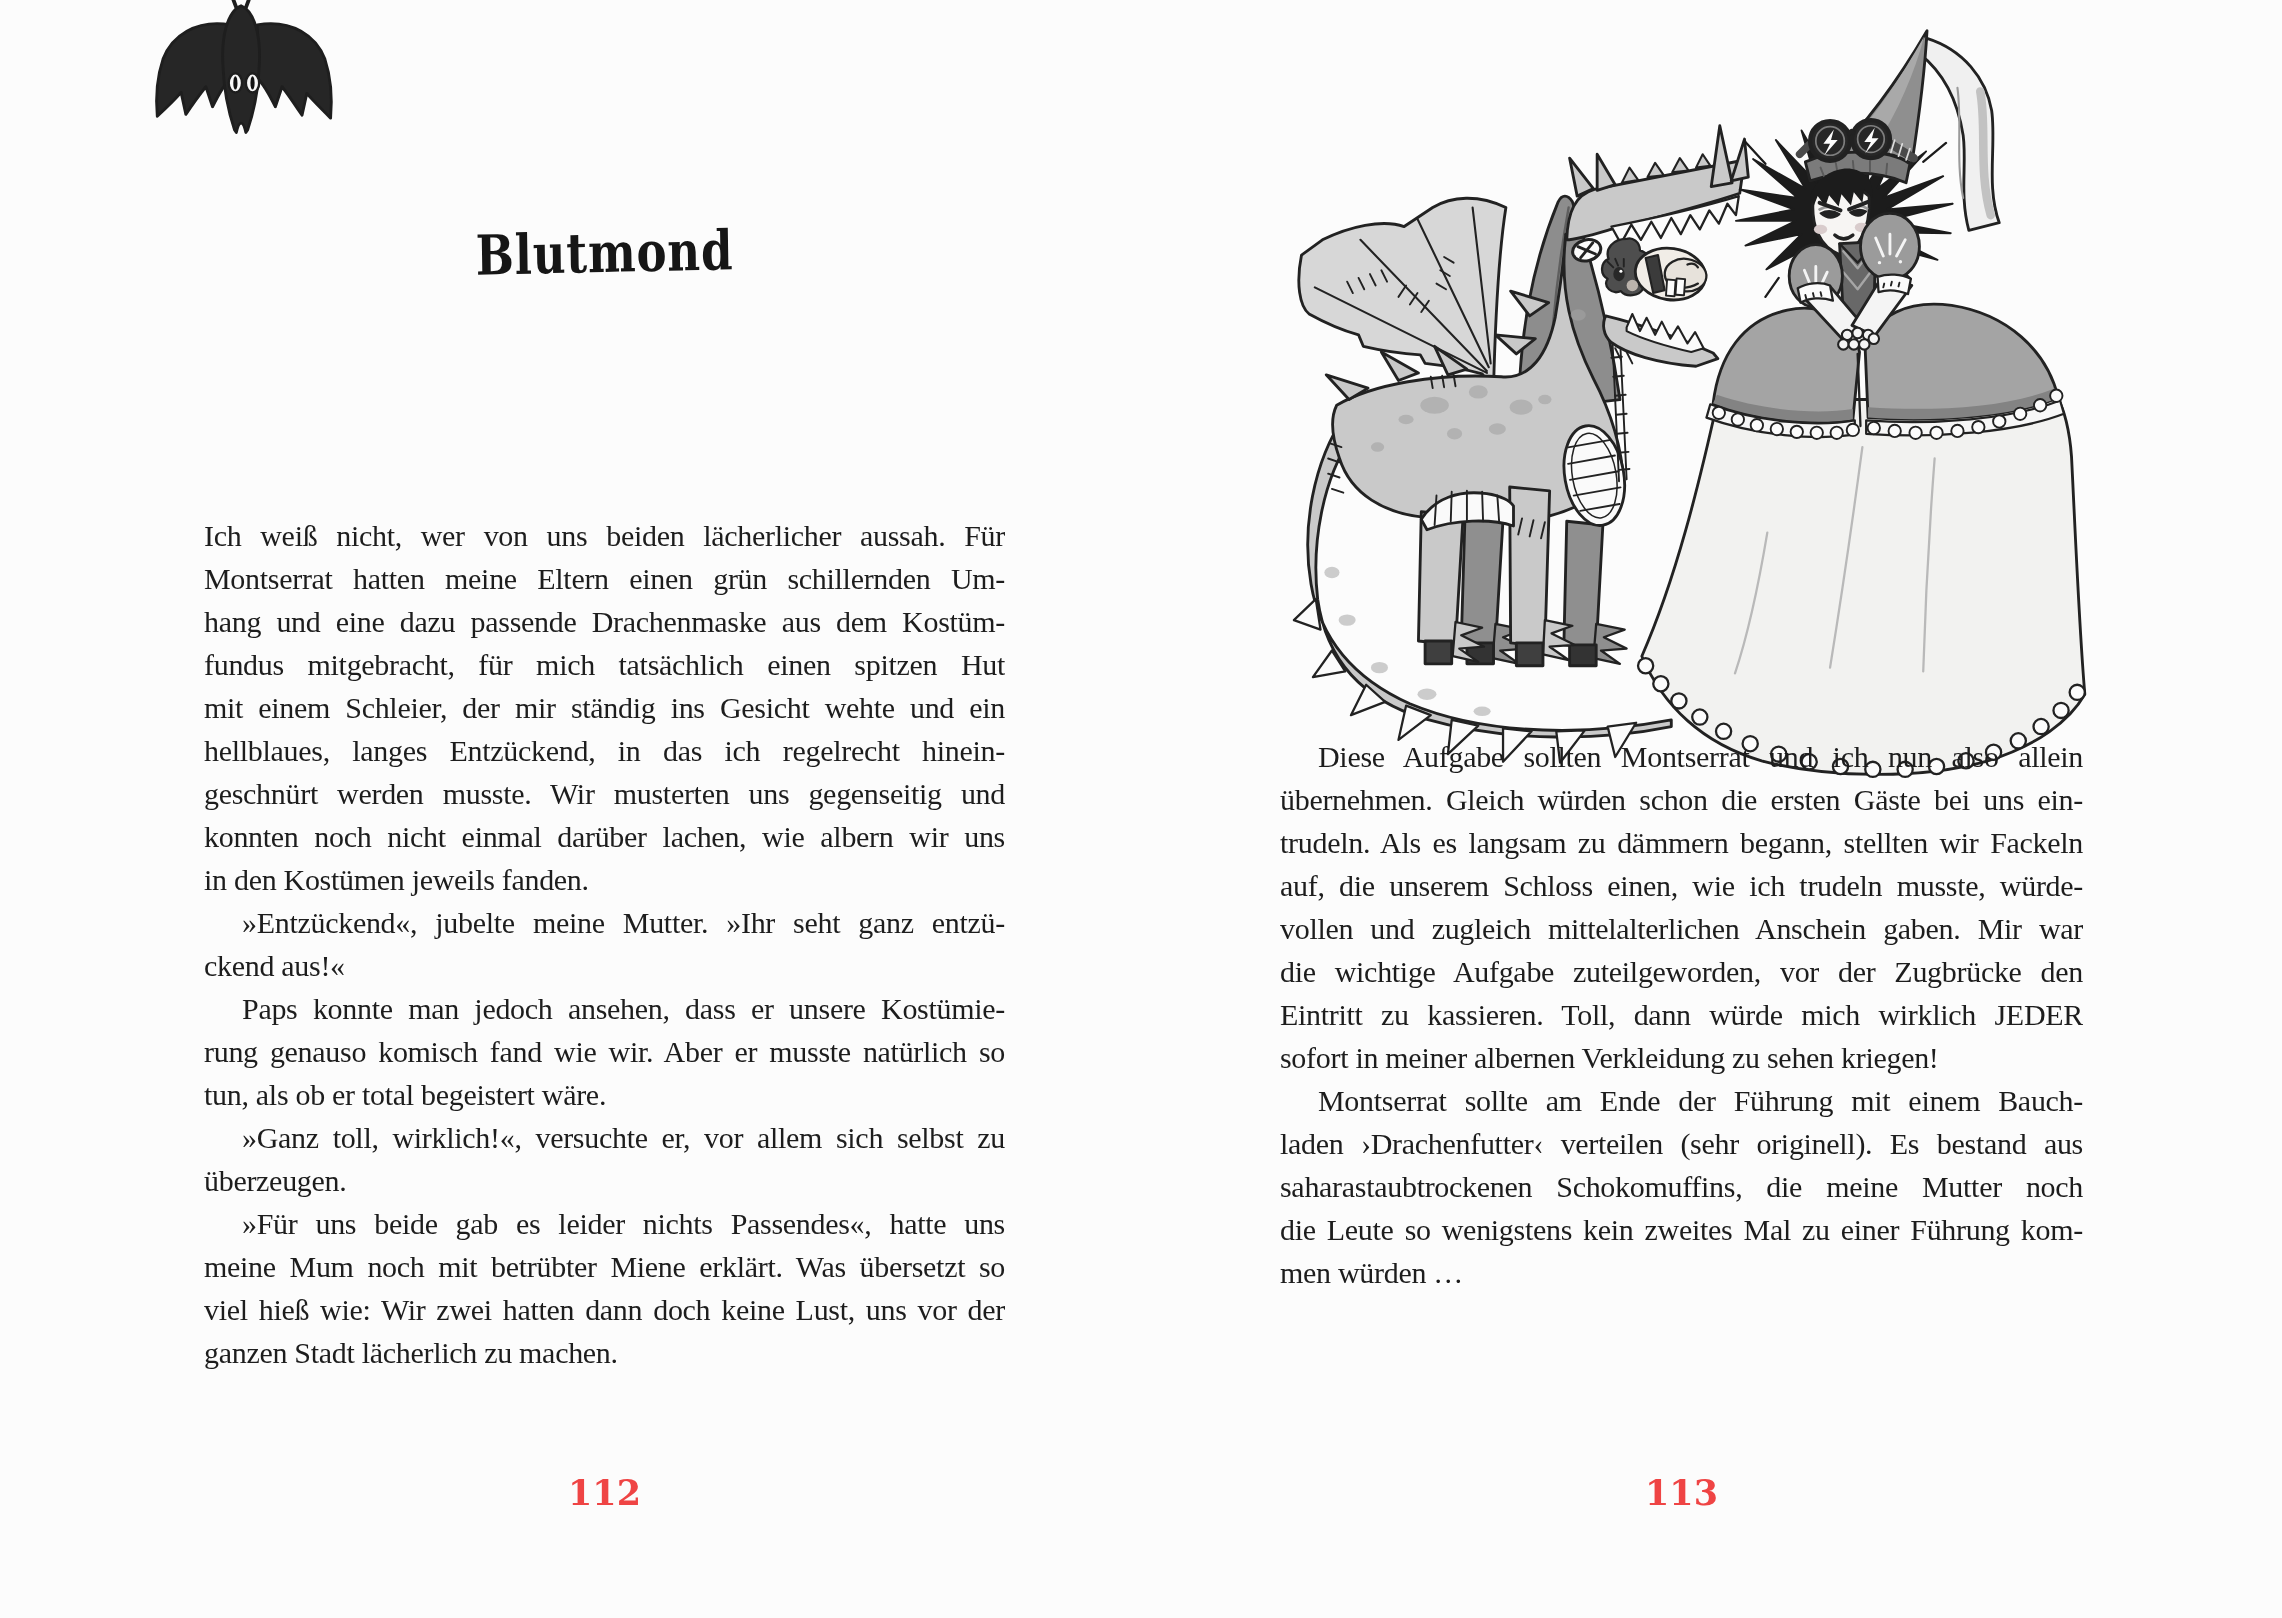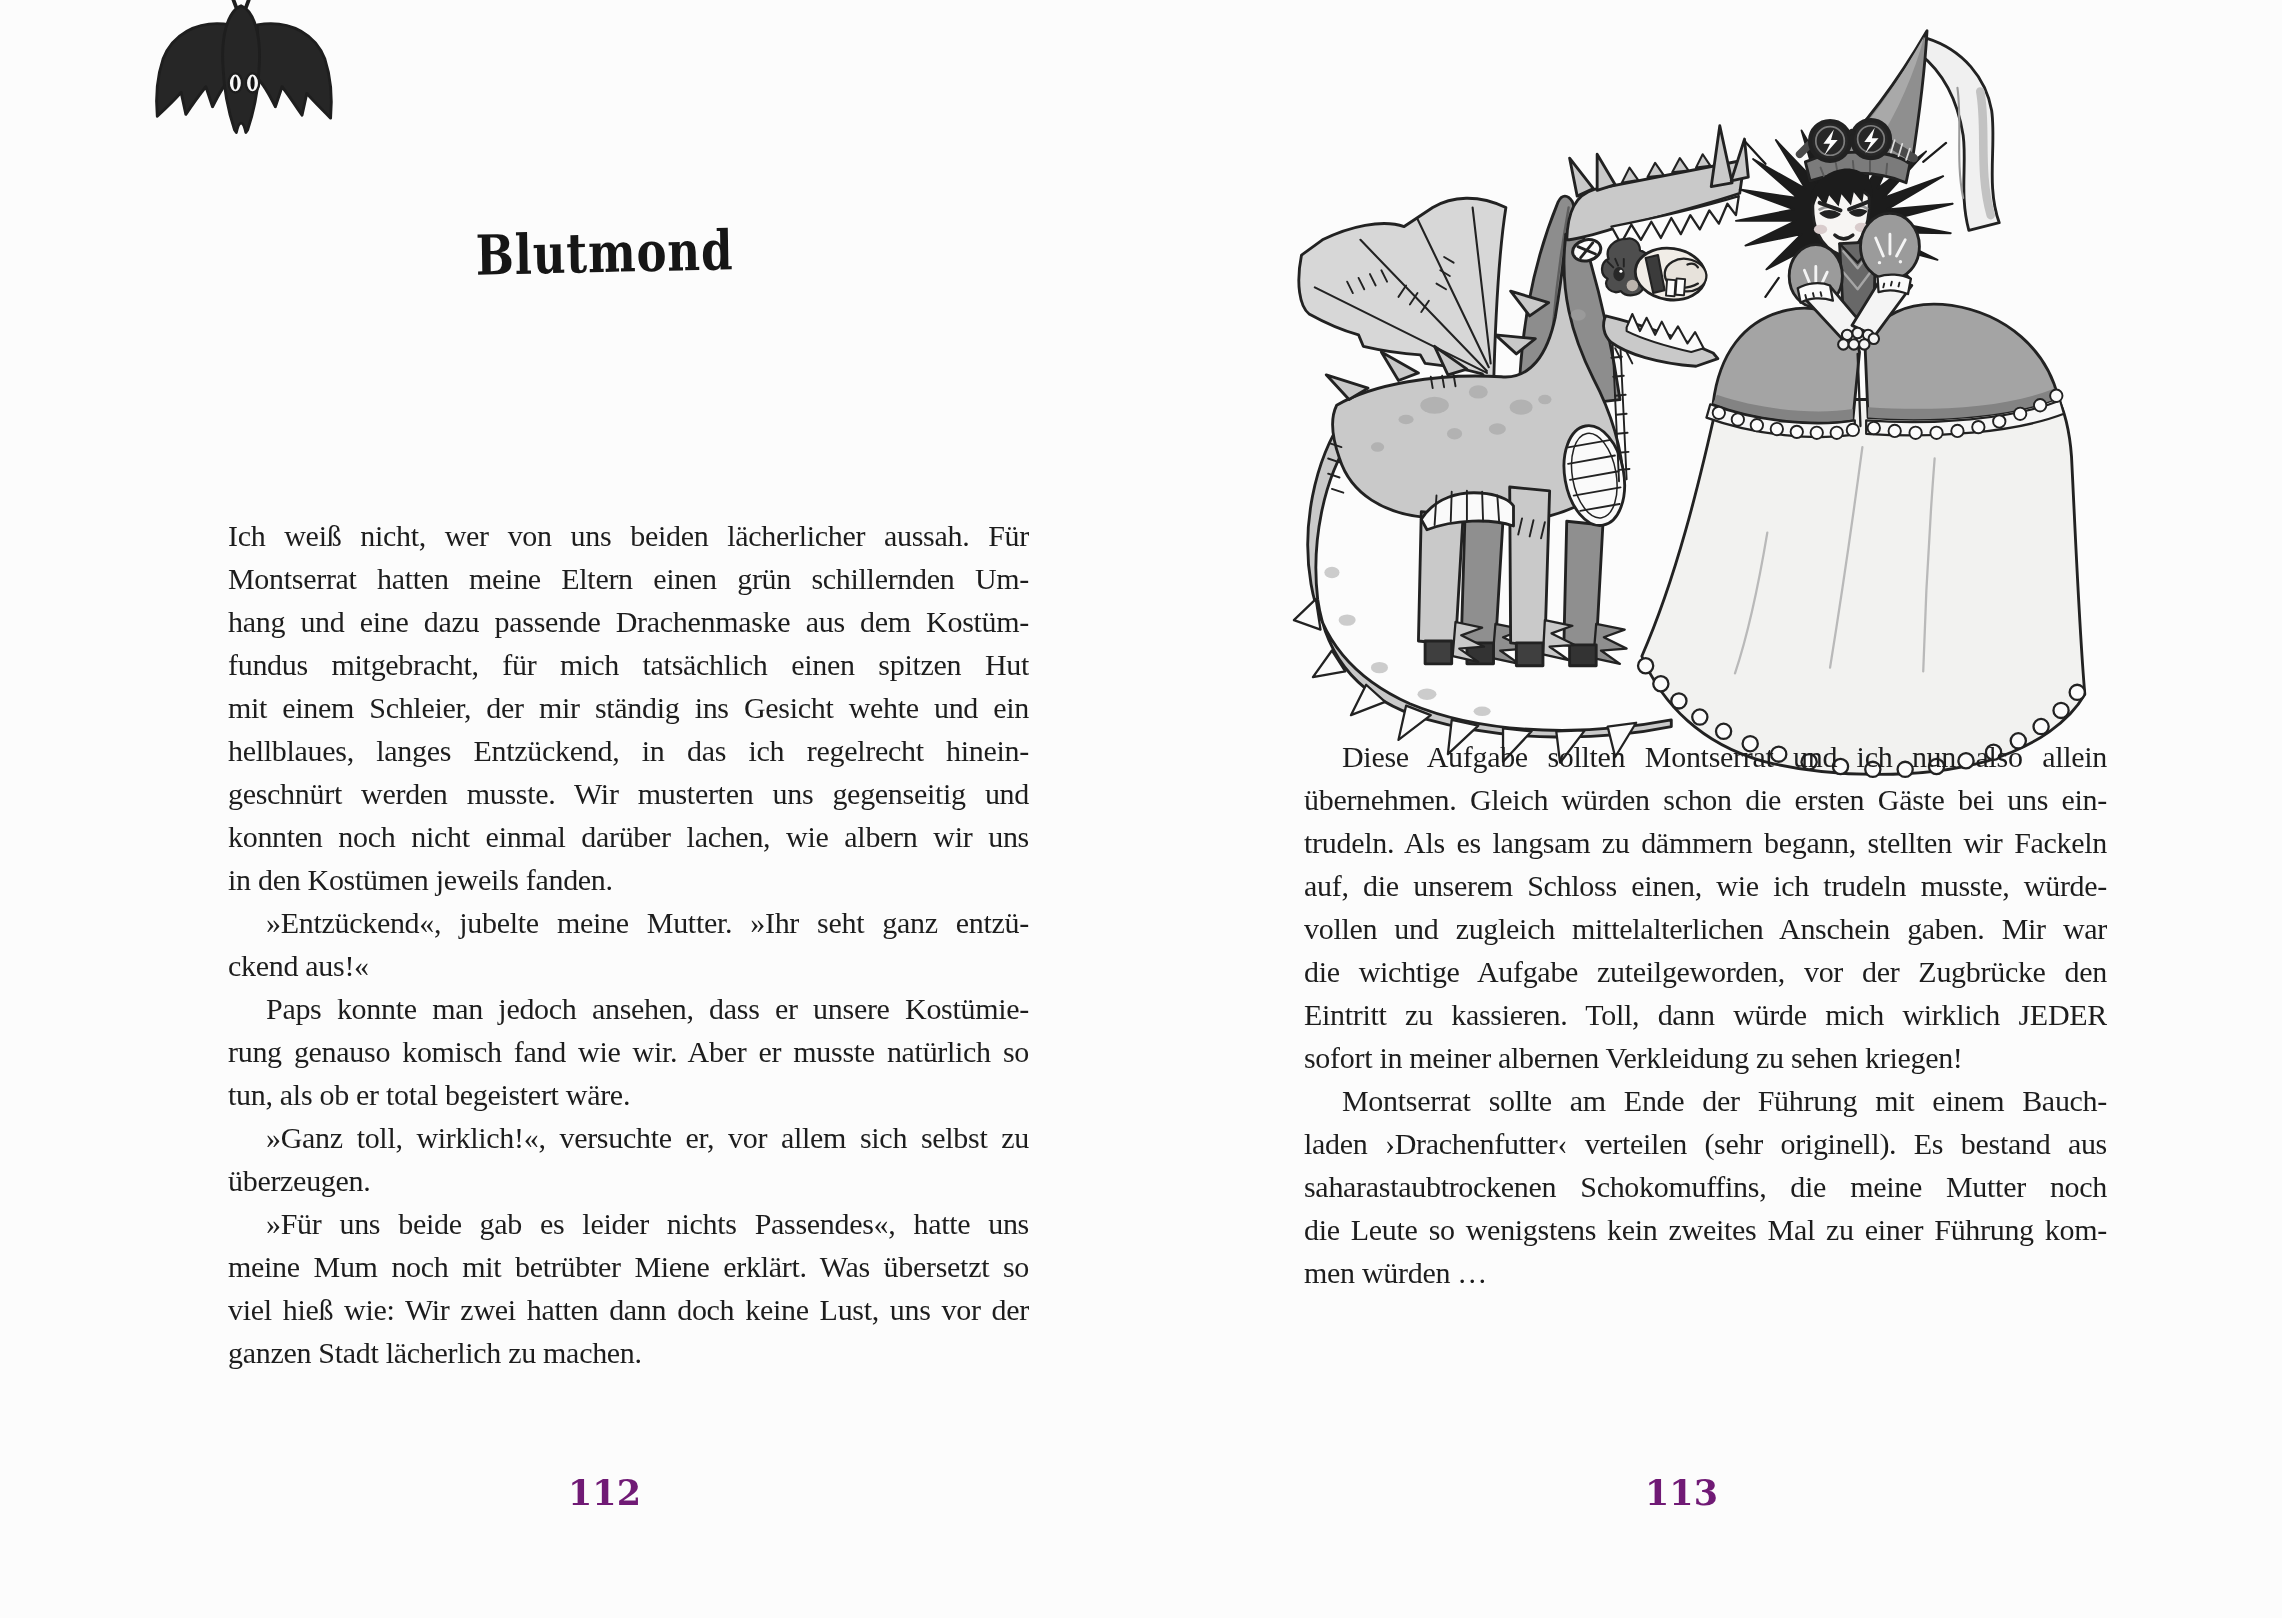--- a/index.html
+++ b/index.html
@@ -1,27 +1,27 @@
 <!DOCTYPE html>
 <html style="font-size:15px"><head>
 <meta charset="utf-8">
 <style>
   html,body{margin:0;padding:0;background:#e8e8e8;}
   .spread{position:relative;width:2283px;height:1619px;background:#fcfcfc;overflow:hidden;
           font-family:"Liberation Serif", serif;color:#1d1d1d;}
-  .text-col{position:absolute;margin-left:24px;}
+  .text-col{position:absolute;}
   .line{height:43px;line-height:43px;font-size:30px;letter-spacing:-0.3px;
         text-align:justify;text-align-last:justify;overflow:hidden;}
   .line.last{text-align-last:left;}
   .line.indent{text-indent:38px;}
   .chapter-title{position:absolute;left:204px;top:223px;width:801px;text-align:center;
         font-family:"DejaVu Serif", serif;font-weight:bold;font-size:55px;line-height:59px;
         transform:scale(0.82,1) rotate(-1deg);transform-origin:50% 50%;letter-spacing:1px;color:#161616;}
   .pagenum{position:absolute;top:1472px;text-align:center;font-family:"DejaVu Serif", serif;
-        font-weight:bold;font-size:35px;line-height:42px;color:#701a75;}
+        font-weight:bold;font-size:35px;line-height:42px;color:#ef4444;}
   .pagenum.left{left:204px;width:801px;}
   .pagenum.right{left:1280px;width:803px;}
   svg{display:block;}
   .illu{position:absolute;}
 </style>
 </head>
 <body>
 
 <div class="spread">
 

